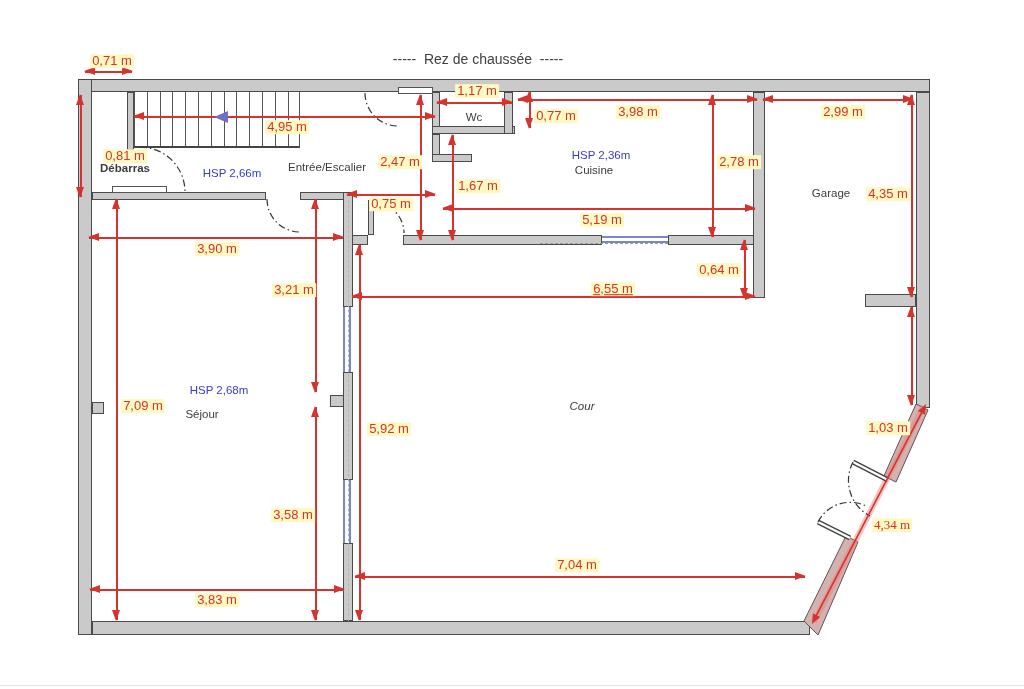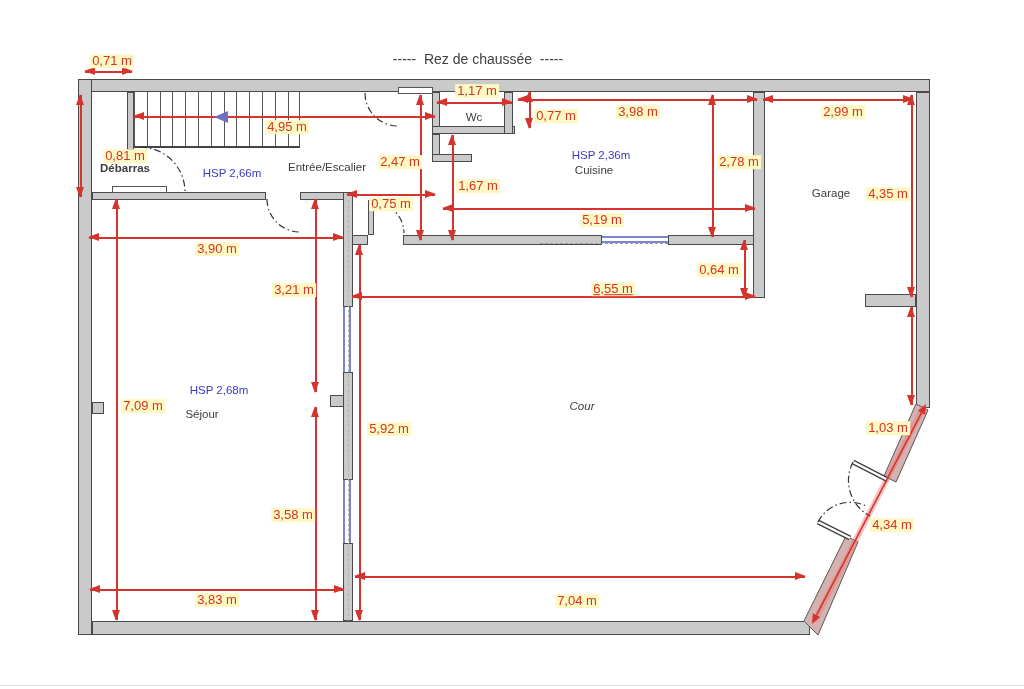--- a/index.html
+++ b/index.html
@@ -199,22 +199,22 @@
     <div class="dim-label" style="left: 293px; top: 515px;">3,58 m</div>
     <div class="dline" style="left: 90px; top: 589px; width: 254px; height: 1.6px;">
       <div class="ah ah-left"></div>
       <div class="ah ah-right"></div>
     </div>
     <div class="dim-label" style="left: 217px; top: 600px;">3,83 m</div>
     <div class="dline" style="left: 355px; top: 576px; width: 450px; height: 1.6px;">
       <div class="ah ah-left"></div>
       <div class="ah ah-right"></div>
     </div>
-    <div class="dim-label" style="left: 577px; top: 565px; margin-top: 36px;">7,04 m</div>
-    <div class="dim-label" style="left: 892px; top: 525px;">4,34 m</div>
+    <div class="dim-label" style="left: 577px; top: 565px;">7,04 m</div>
+    <div class="dim-label" style="left: 892px; top: 525px; font-family: Liberation Serif, serif;">4,34 m</div>
     <div class="stair-arrow" style="left: 214px; top: 111px;"></div>
     <div class="room-label" style="left: 125px; top: 168px; font-weight: bold;">Débarras</div>
     <div class="room-label" style="left: 327px; top: 167px;">Entrée/Escalier</div>
     <div class="room-label" style="left: 474px; top: 117px;">Wc</div>
     <div class="room-label" style="left: 594px; top: 170px;">Cuisine</div>
     <div class="room-label" style="left: 831px; top: 193px;">Garage</div>
     <div class="room-label" style="left: 202px; top: 414px;">Séjour</div>
     <div class="room-label" style="left: 582px; top: 406px; font-style: italic;">Cour</div>
     <div class="hsp-label" style="left: 232px; top: 173px;">HSP 2,66m</div>
     <div class="hsp-label" style="left: 601px; top: 155px;">HSP 2,36m</div>

